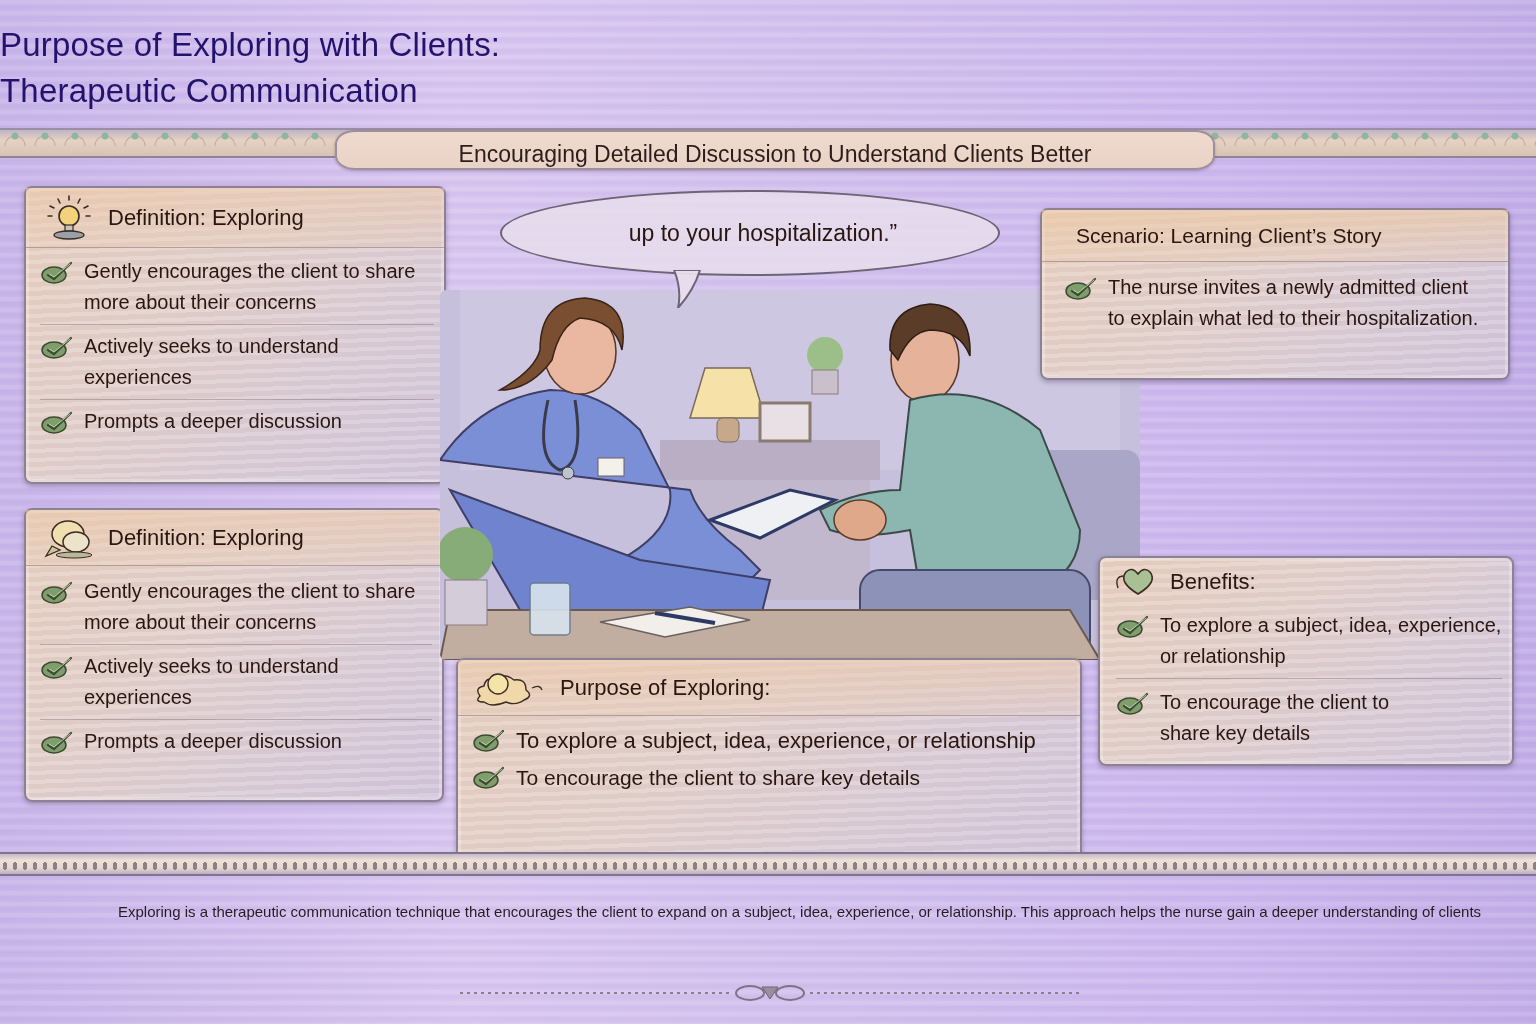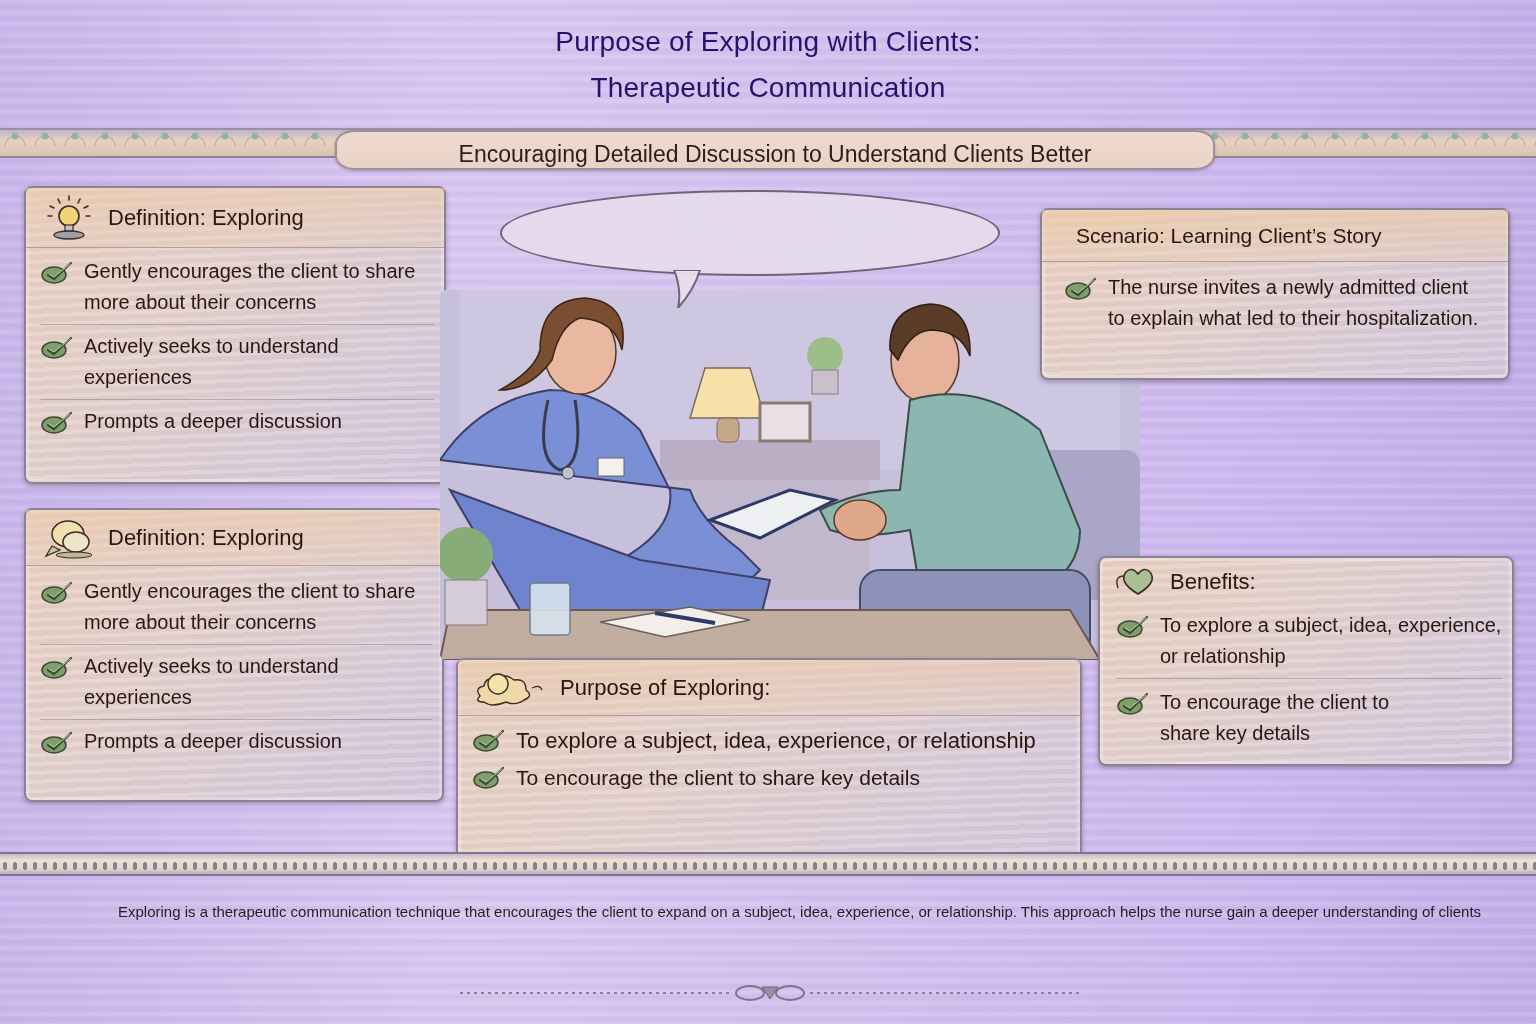--- a/index.html
+++ b/index.html
@@ -6,23 +6,23 @@
   html, body { width: 1536px; height: 1024px; overflow: hidden; }
   body {
     position: relative;
     font-family: "DejaVu Sans", "Liberation Sans", sans-serif;
     color: #2a1a14;
     background:
       repeating-linear-gradient(180deg, rgba(255,255,255,0.10) 0px, rgba(255,255,255,0.10) 3px, rgba(120,90,170,0.06) 6px, rgba(255,255,255,0.0) 11px),
       linear-gradient(90deg, #c9b6ea 0%, #d9c6f0 30%, #d2c0ee 55%, #cdb8ee 80%, #c3aee8 100%);
   }
   .title {
-    position: absolute; left: 0; width: 1536px; text-align: center;
+    position: absolute; left: 0; width: 1536px; 
     color: #24136e; font-family: "Liberation Sans", sans-serif;
-    font-size: 28px; letter-spacing: 0.2px;
+    font-size: 33px; letter-spacing: 0.2px;
   }
   .title.l1 { top: 26px; }
   .title.l2 { top: 72px; }
 
   .banner-band {
     position: absolute; left: 0; top: 128px; width: 1536px; height: 30px;
     background: linear-gradient(180deg, #bfb4c8 0%, #e6d2c2 40%, #d7c3b4 100%);
     border-top: 2px solid #9a8fa6; border-bottom: 2px solid #8f8399;
   }
   .banner-band .wave {
@@ -241,20 +241,21 @@
     <rect x="90" y="293" width="40" height="52" rx="4" fill="#d8e4ee" stroke="#6a7a88" stroke-width="1.5" opacity="0.9"></rect>
     <polygon points="160,332 250,317 310,330 225,347" fill="#f2eeea" stroke="#6a6060" stroke-width="1.5"></polygon>
     <line x1="215" y1="323" x2="275" y2="333" stroke="#2e3a66" stroke-width="4"></line>
 
     <circle cx="25" cy="265" r="28" fill="#88ac78"></circle>
     <rect x="5" y="290" width="42" height="45" fill="#d4ccd8" stroke="#8a7a80"></rect>
   </svg>
 </div>
 
 <div class="bubble">
+  <span style="padding-left:26px;">up to your hospitalization.”</span>
   <svg class="tail" viewBox="0 0 30 38">
     <path d="M2 0 Q10 20 6 38 Q22 20 28 0 Z" fill="rgba(232,222,236,0.95)" stroke="#6d6577" stroke-width="2"></path>
   </svg>
 </div>
 
 <div class="card" style="left:1040px; top:208px; width:470px; height:172px;">
   <div class="card-head" style="height:52px; padding:0 16px 0 34px; background:linear-gradient(180deg, rgba(236,200,160,0.6), rgba(236,205,180,0.3));">
     <span class="card-title" style="font-size:21px;">Scenario: Learning Client’s Story</span>
   </div>
   <div style="padding:10px 28px 0 22px;">

